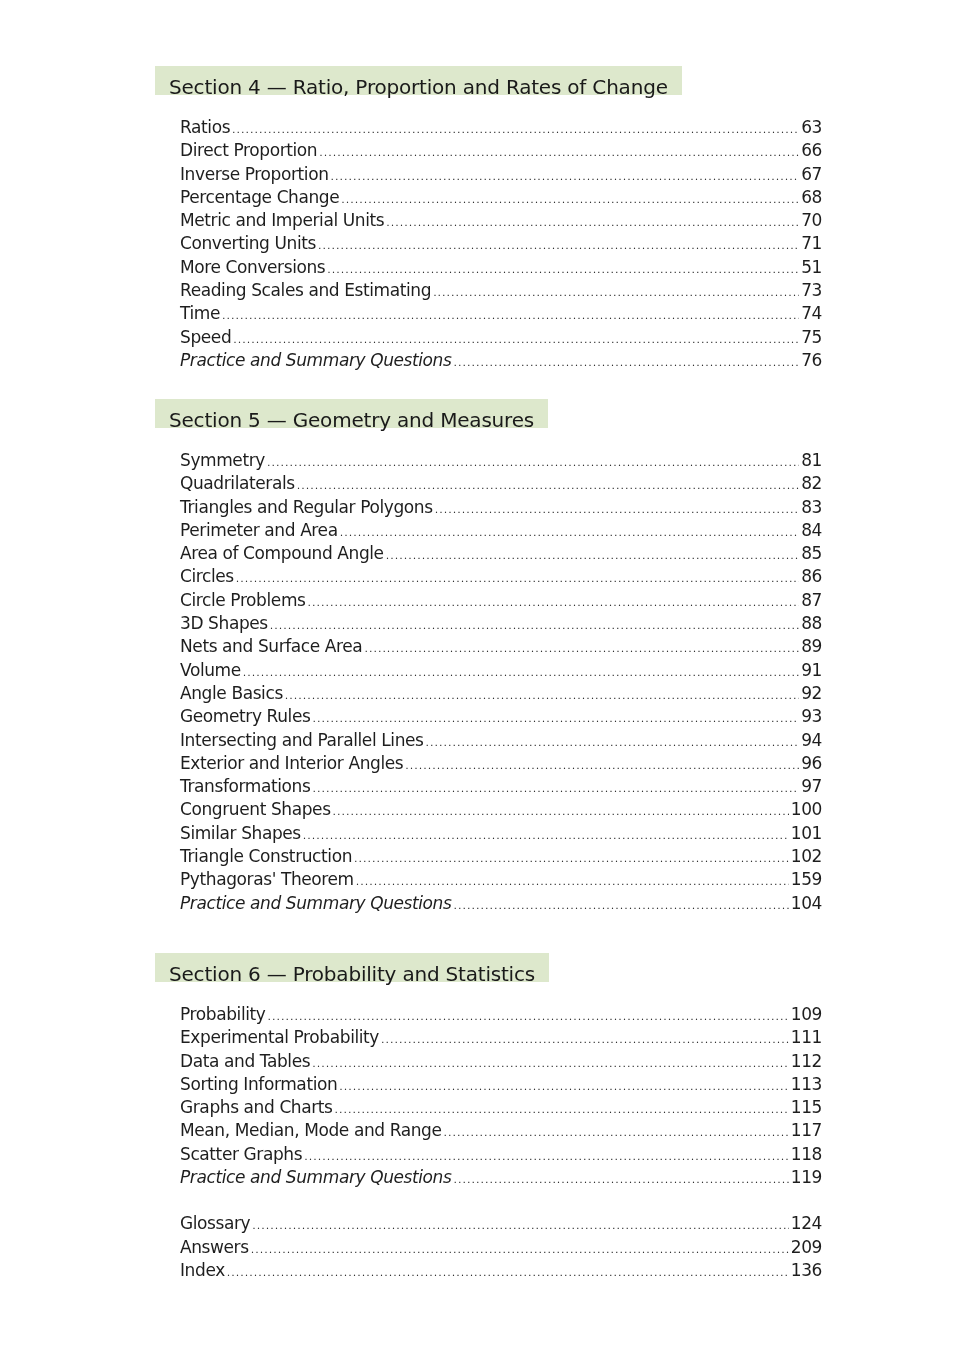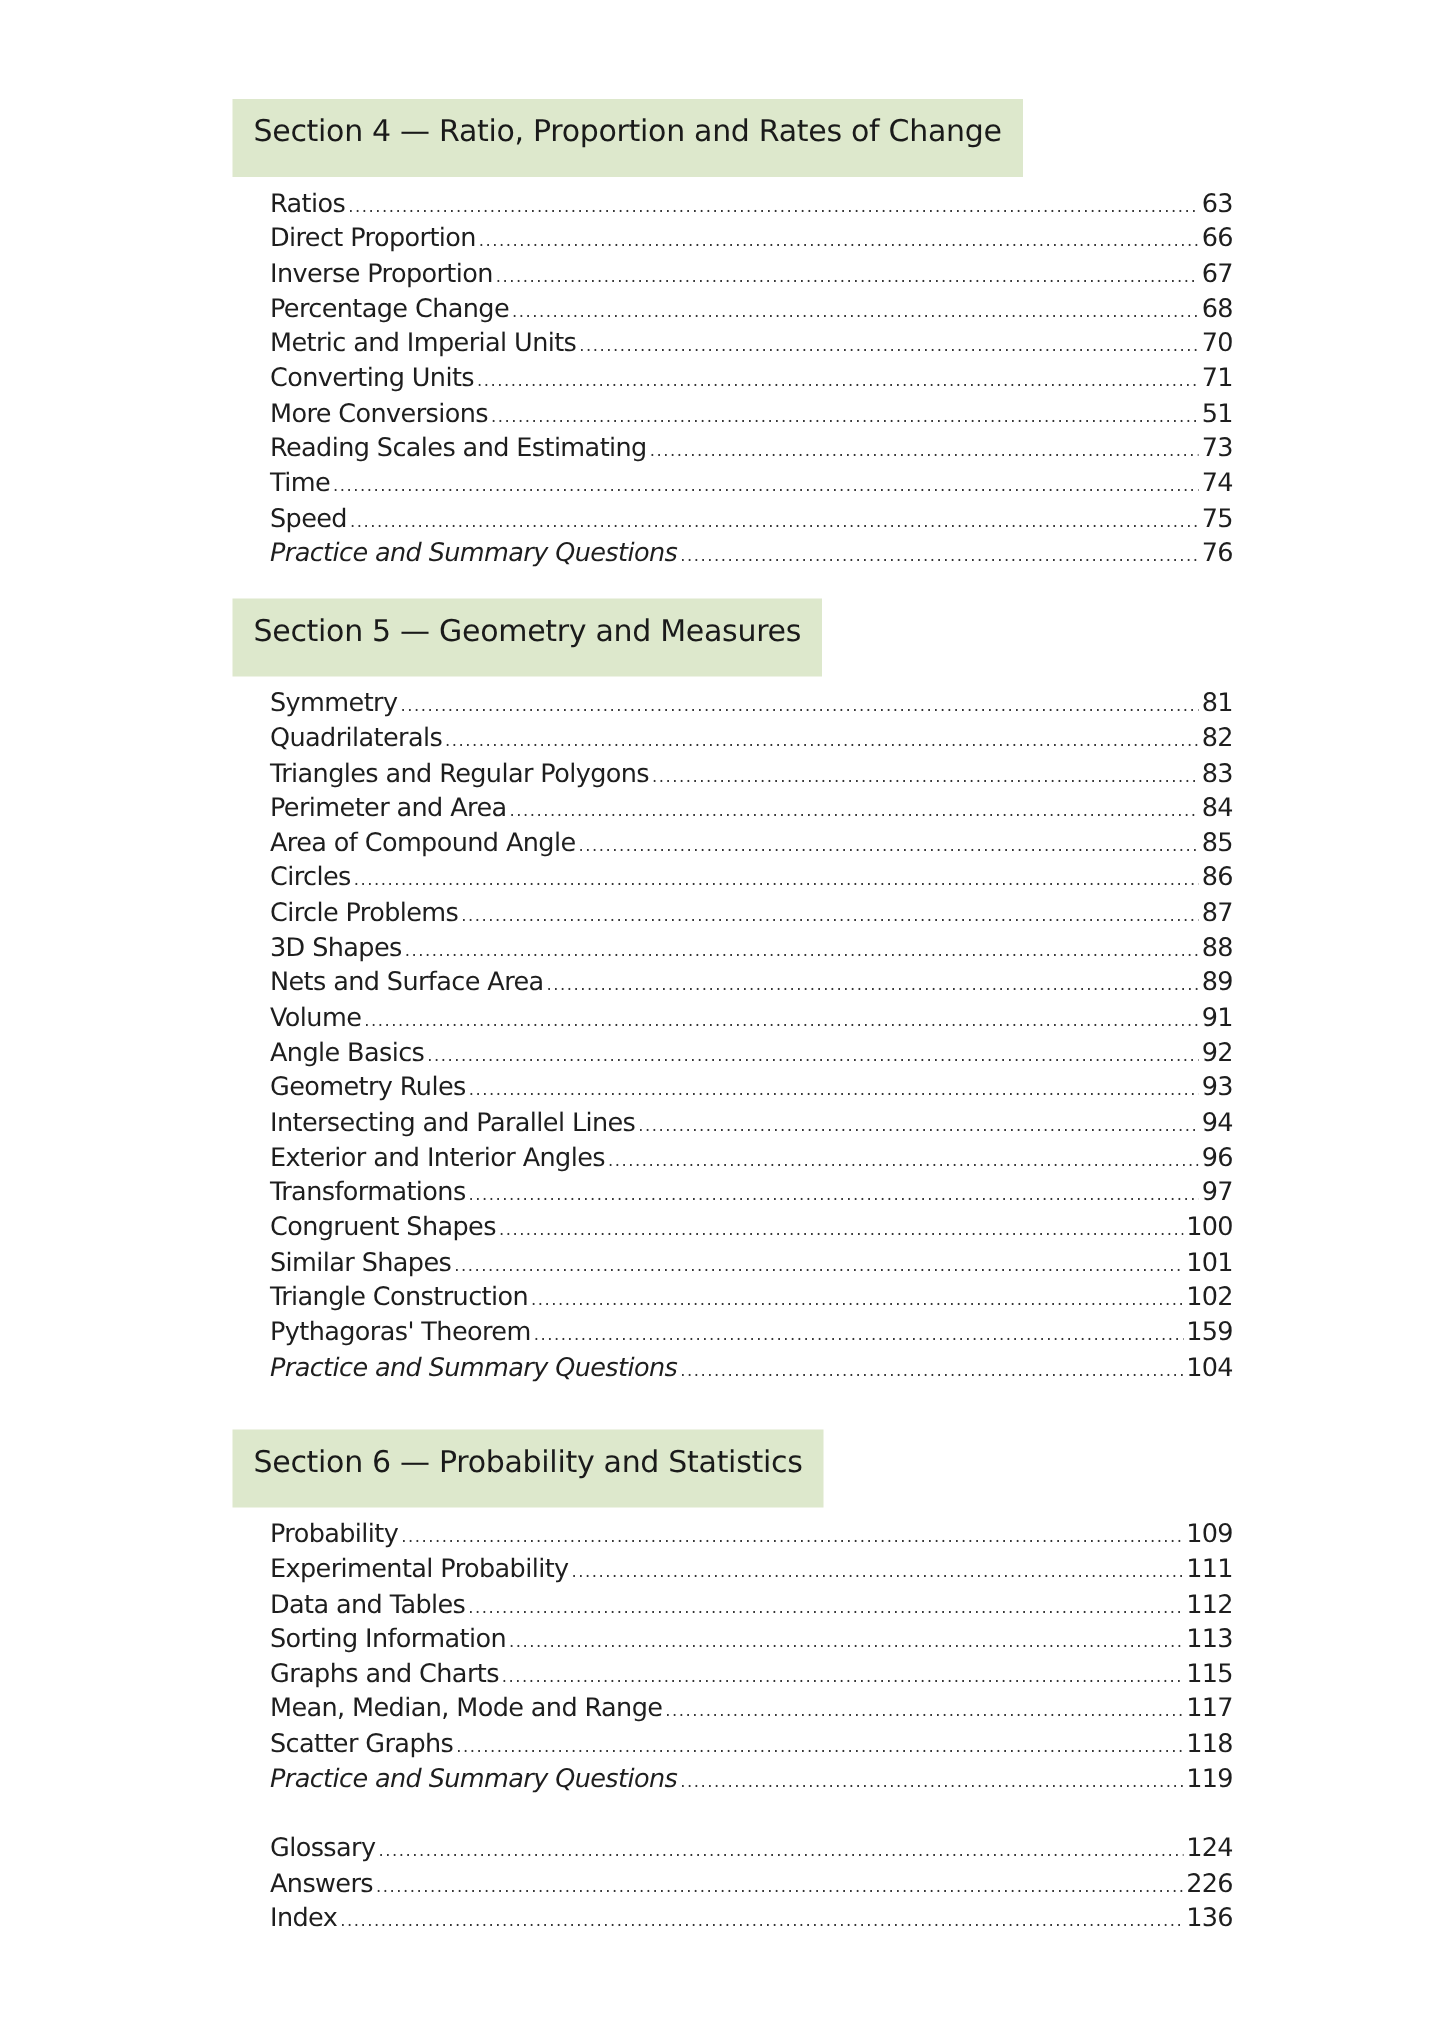--- a/index.html
+++ b/index.html
@@ -1,25 +1,25 @@
 <!DOCTYPE html>
 <html><head>
 <meta charset="utf-8">
 <style>
   html, body { margin: 0; padding: 0; background: #ffffff; }
   body { width: 962px; height: 1360px; position: relative; overflow: hidden;
          font-family: "DejaVu Sans", sans-serif; color: #1e1e1e; }
   .section { position: absolute; left: 155px; width: 667px; }
   .sec-header { display: inline-block; background: #dde8cc; padding: 0 14px;
-                height: 52px; line-height: 42px; font-size: 20px; color: #1a1a1a;
+                height: 29px; line-height: 42px; font-size: 20px; color: #1a1a1a;
                 letter-spacing: -0.2px; white-space: nowrap; }
   .entries { margin-top: 7px; padding-left: 25px; }
   .entry { display: flex; align-items: baseline; height: 23.3px; font-size: 17px;
            line-height: 23.3px; letter-spacing: -0.4px; }
-  .entry .label { white-space: nowrap; padding-right: 2px; }
+  .entry .label { white-space: nowrap; padding-right: 2px; margin-top: 11px; }
   .entry .dots { flex: 1; overflow: hidden; white-space: nowrap; color: #333;
                  font-size: 11px; letter-spacing: 1px; }
   .entry .dots::before { content: "....................................................................................................................................................................................................................................................................."; }
   .entry .page { white-space: nowrap; padding-left: 2px; }
   .entry.italic .label { font-style: italic; }
   .spacer { height: 23px; }
 </style>
 </head>
 <body>
 
@@ -235,21 +235,21 @@
       </div>
     <div class="spacer"></div>
     <div class="entry">
         <span class="label">Glossary</span>
         <span class="dots"></span>
         <span class="page">124</span>
       </div>
     <div class="entry">
         <span class="label">Answers</span>
         <span class="dots"></span>
-        <span class="page">226</span>
+        <span class="page">209</span>
       </div>
     <div class="entry">
         <span class="label">Index</span>
         <span class="dots"></span>
         <span class="page">136</span>
       </div>
   </div>
 </div>
 
 </body></html>

